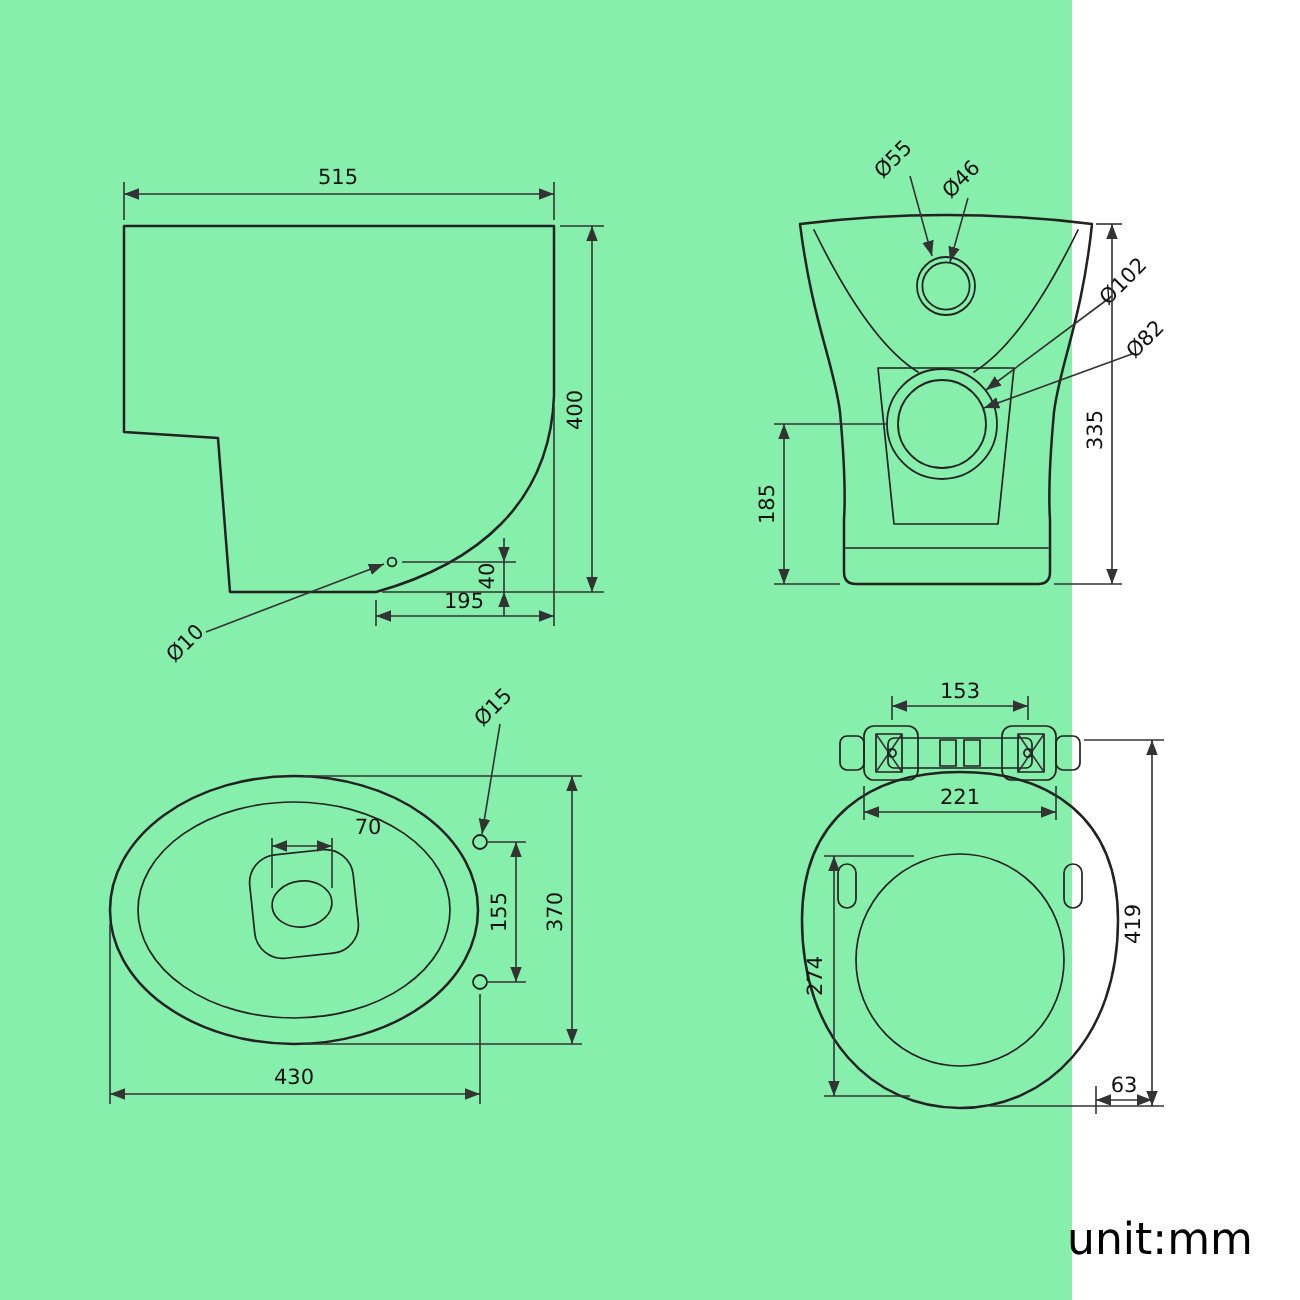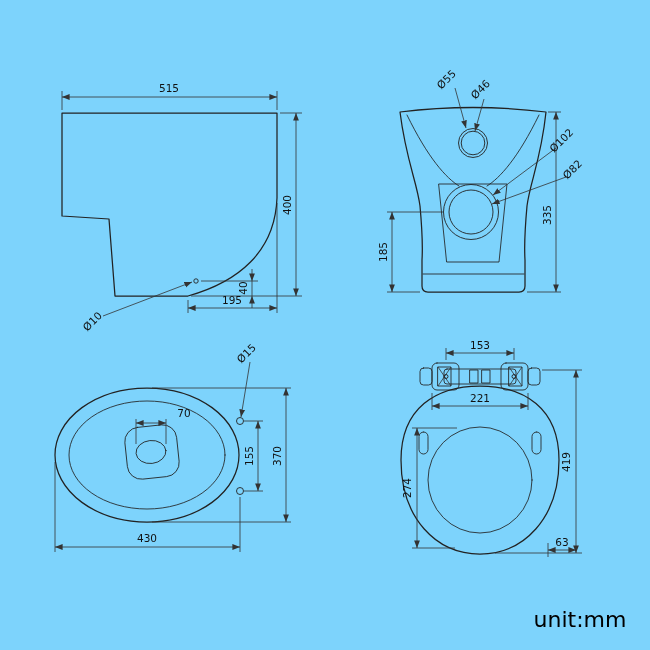--- a/index.html
+++ b/index.html
@@ -1,16 +1,16 @@
 <!DOCTYPE html>
 <html><head>
 <meta charset="utf-8">
 <style>
   html,body{margin:0;padding:0;width:650px;height:650px;background:#fff;overflow:hidden}
-  .page{position:relative;width:650px;height:650px;background:#7dd3fc;font-family:"DejaVu Sans",sans-serif}
+  .page{position:relative;width:536px;height:650px;background:#86efac;font-family:"DejaVu Sans",sans-serif}
   svg{display:block}
   .ol{fill:none;stroke:#222;stroke-width:1.25;stroke-linejoin:round;stroke-linecap:round}
   .md{fill:none;stroke:#222;stroke-width:0.85;stroke-linejoin:round;stroke-linecap:round}
   .dl{fill:none;stroke:#333;stroke-width:0.8}
   .hole{fill:none;stroke:#222;stroke-width:0.9}
   text.dim{font-family:"DejaVu Sans",sans-serif;font-size:10.5px;fill:#111}
   text.unit{font-family:"DejaVu Sans",sans-serif;font-size:22px;fill:#000}
 </style>
 </head>
 <body>

